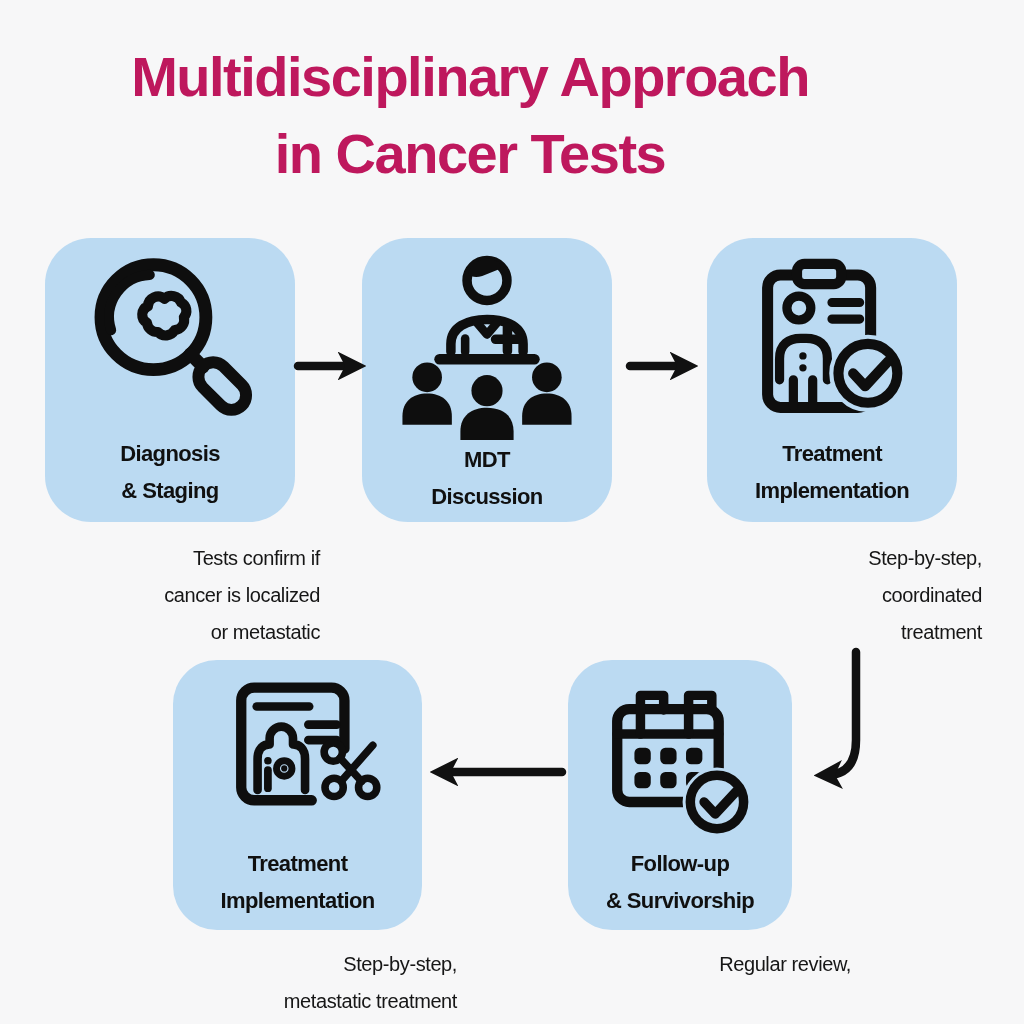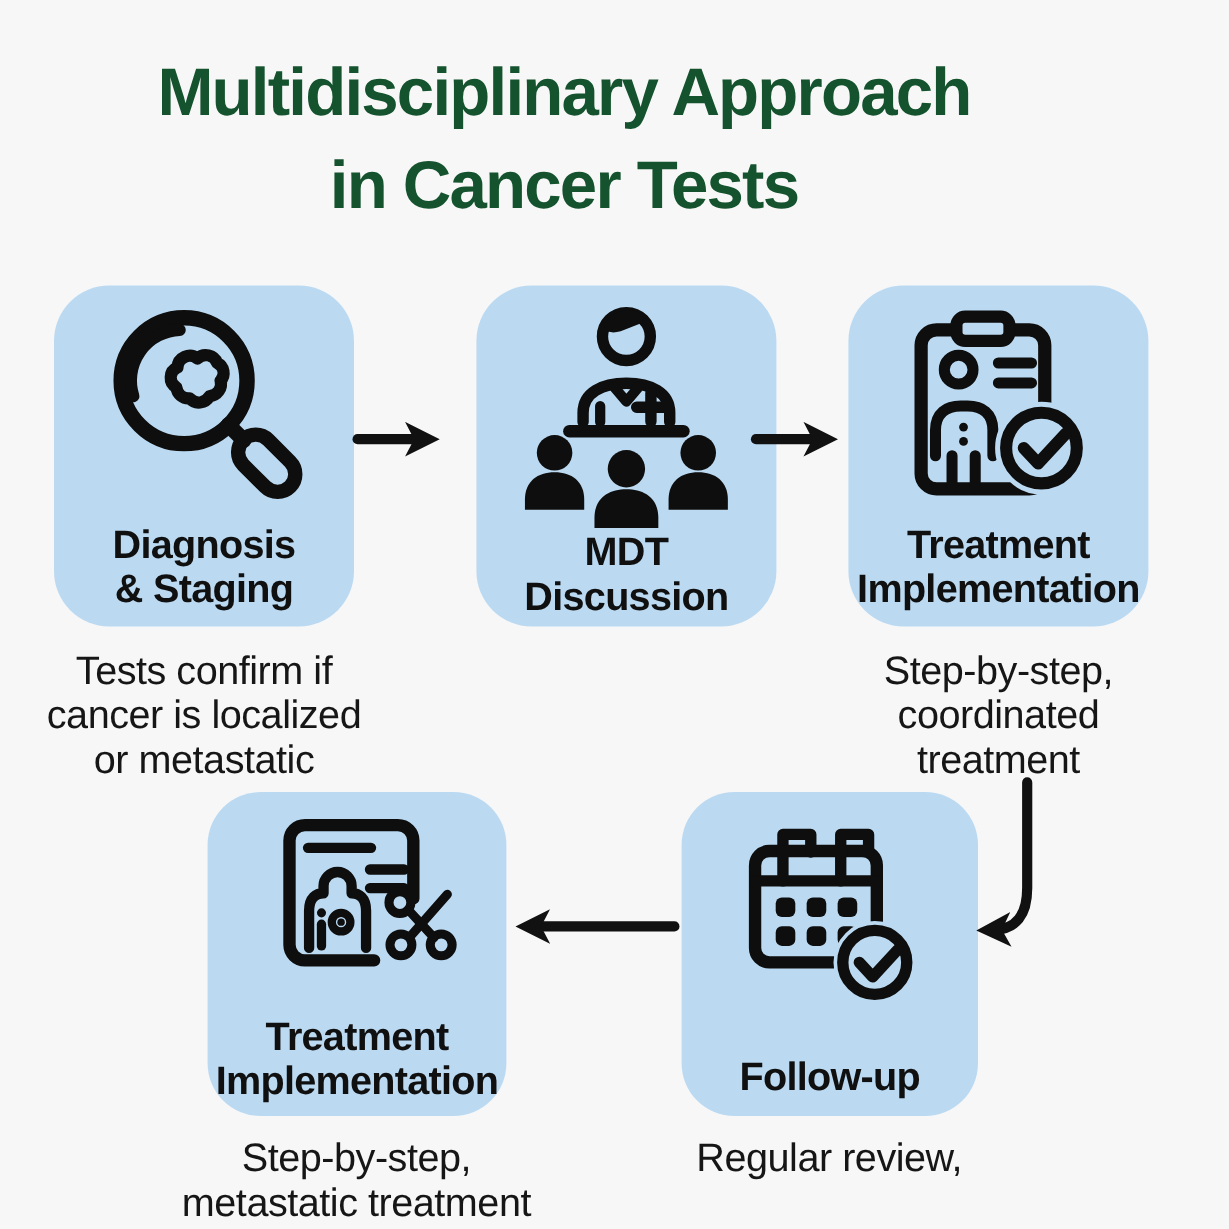--- a/index.html
+++ b/index.html
@@ -10,45 +10,45 @@
   }
   html,body{margin:0;padding:0;background:var(--bg);}
   .canvas{
     position:relative;width:1024px;height:1024px;overflow:hidden;
     background:var(--bg);color:var(--ink);
     font-family:"Liberation Sans",sans-serif;
   }
   .title{
     position:absolute;top:38px;left:0;width:940px;
     text-align:center;font-weight:700;font-size:56px;line-height:77px;
-    letter-spacing:-1.5px;color:#14532d;
+    letter-spacing:-1.5px;color:#be185d;
   }
   .step-box{
     position:absolute;background:var(--box-fill);
     display:flex;flex-direction:column;align-items:center;justify-content:space-between;
   }
   .row1{border-radius:46px;top:238px;width:250px;height:284px;}
   .row2{border-radius:44px;top:660px;height:270px;}
   .b1{left:45px;}
-  .b2{left:397px;}
+  .b2{left:362px;}
   .b3{left:707px;}
-  .b4{left:568px;width:247px;}
+  .b4{left:568px;width:224px;}
   .b5{left:173px;width:249px;}
   .icon-wrap{margin-top:13px;}
   .icon-wrap svg{display:block;stroke:var(--ink);}
   .b1 svg,.b3 svg{width:184px;height:184px;}
   .b2 svg{width:190px;height:190px;}
   .b4 svg,.b5 svg{width:172px;height:172px;}
   .step-label{
-    font-weight:700;font-size:33px;line-height:37px;letter-spacing:-0.6px;
+    font-weight:700;font-size:22px;line-height:37px;letter-spacing:-0.6px;
     text-align:center;margin-bottom:15px;white-space:nowrap;color:#101010;
   }
   .desc{
-    position:absolute;text-align:center;
-    font-size:33px;line-height:37px;font-weight:500;letter-spacing:-0.4px;color:#161616;
+    position:absolute;text-align:right;
+    font-size:20px;line-height:37px;font-weight:500;letter-spacing:-0.4px;color:#161616;
   }
   .d1{left:20px;top:540px;width:300px;}
   .d2{left:353px;top:540px;width:300px;}
   .d3{left:682px;top:540px;width:300px;}
   .d4{left:531px;top:946px;width:320px;}
   .d5{left:137px;top:946px;width:320px;}
   #arrows{position:absolute;left:0;top:0;pointer-events:none;}
   #arrows .conn{stroke:var(--arrow);stroke-width:8.5;fill:none;stroke-linecap:round;}
   #arrows marker path{fill:var(--arrow);}
   .ico{fill:none;stroke-linecap:round;stroke-linejoin:round;}
@@ -154,20 +154,21 @@
             <rect x="53.5" y="57.5" width="9.5" height="9.5" rx="3"></rect>
           </g>
           <circle cx="71.5" cy="75" r="15.5" fill="var(--box-fill)" stroke="var(--box-fill)" stroke-width="9"></circle>
           <circle cx="71.5" cy="75" r="15.5" stroke-width="5.5"></circle>
           <path d="M64 75 L70.5 82 L82.5 69" stroke-width="5.5"></path>
         </g>
       </svg>
     </div>
     <div class="step-label">
       <div>Follow-up</div>
+      <div>&amp; Survivorship</div>
     </div>
   </div>
 
   <div class="step-box row2 b5">
     <div class="icon-wrap">
       <svg viewBox="0 0 100 100" aria-hidden="true">
         <g class="ico">
           <path d="M58 74 H24.5 a7.5 7.5 0 0 1 -7.5 -7.5 V16 a7.5 7.5 0 0 1 7.5 -7.5 H69.5 a7.5 7.5 0 0 1 7.5 7.5 V44" stroke-width="6"></path>
           <path d="M26 19.5 H56.5" stroke-width="5"></path>
           <path d="M56 30 H72.5 M56 39 H72.5" stroke-width="5"></path>

